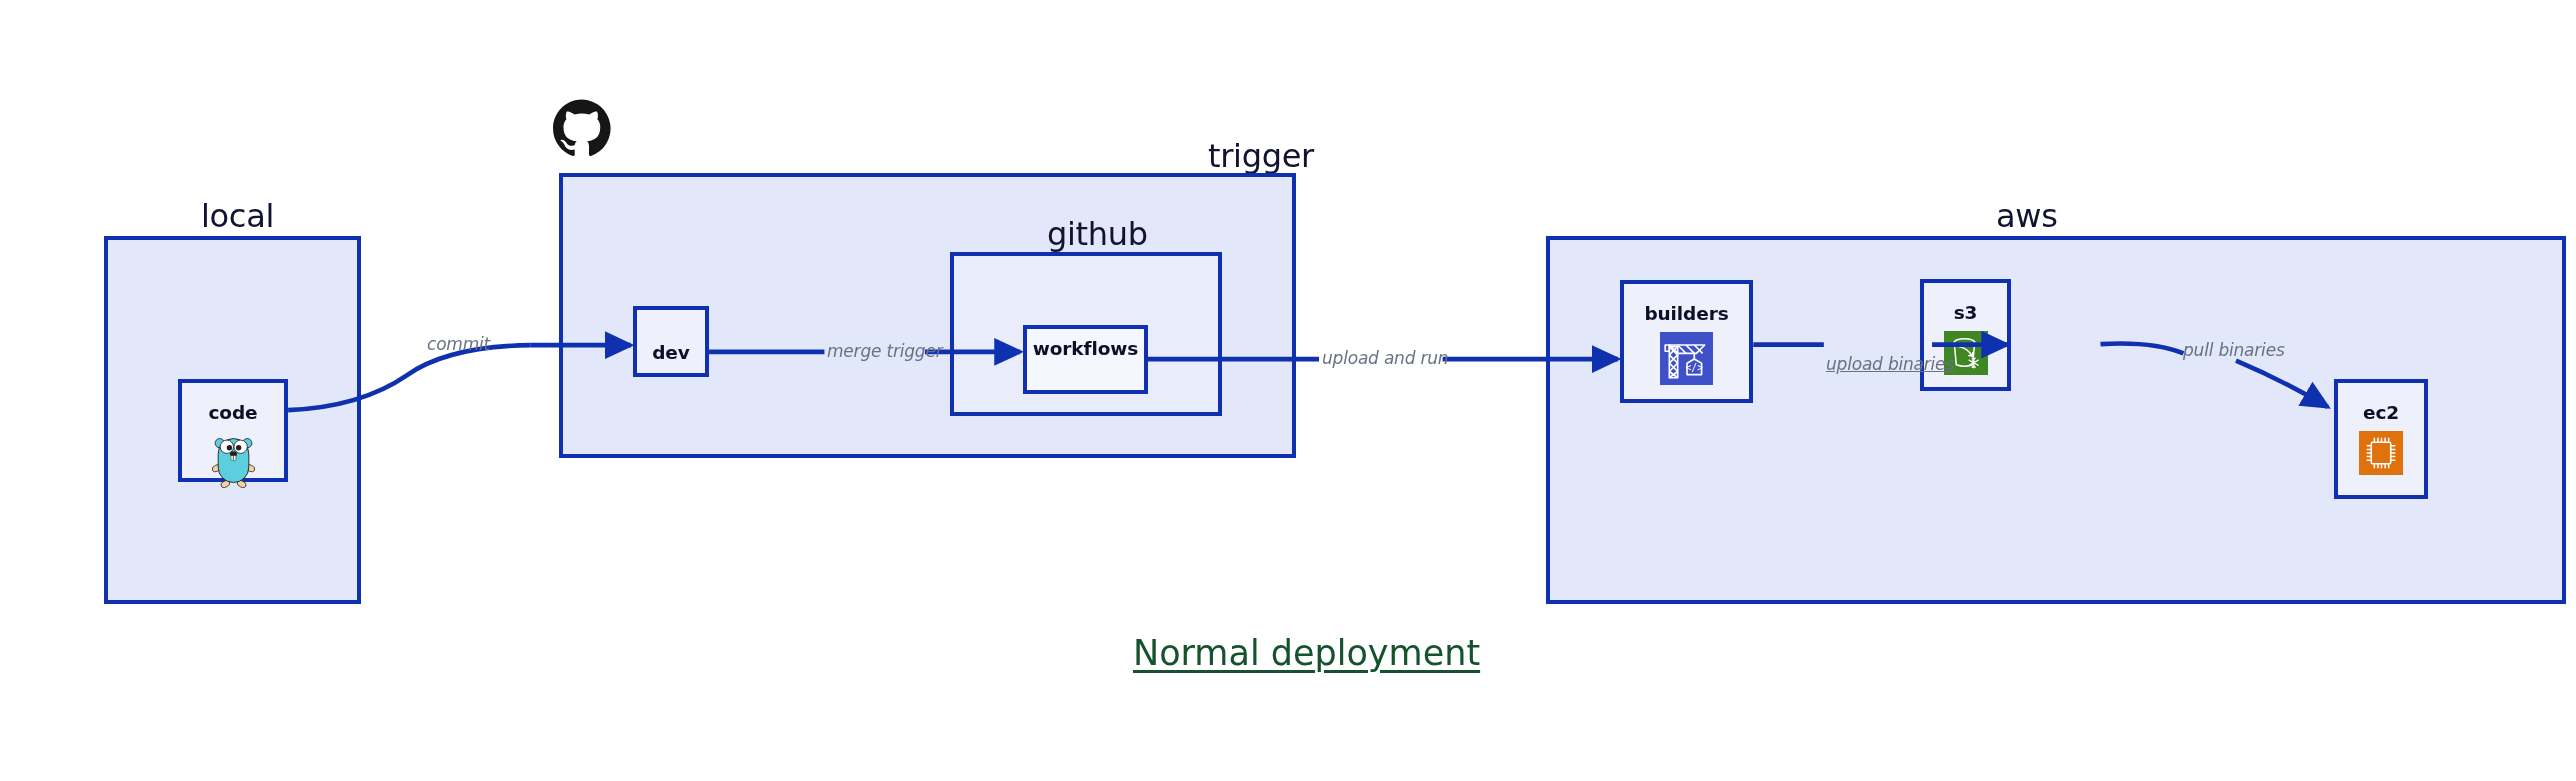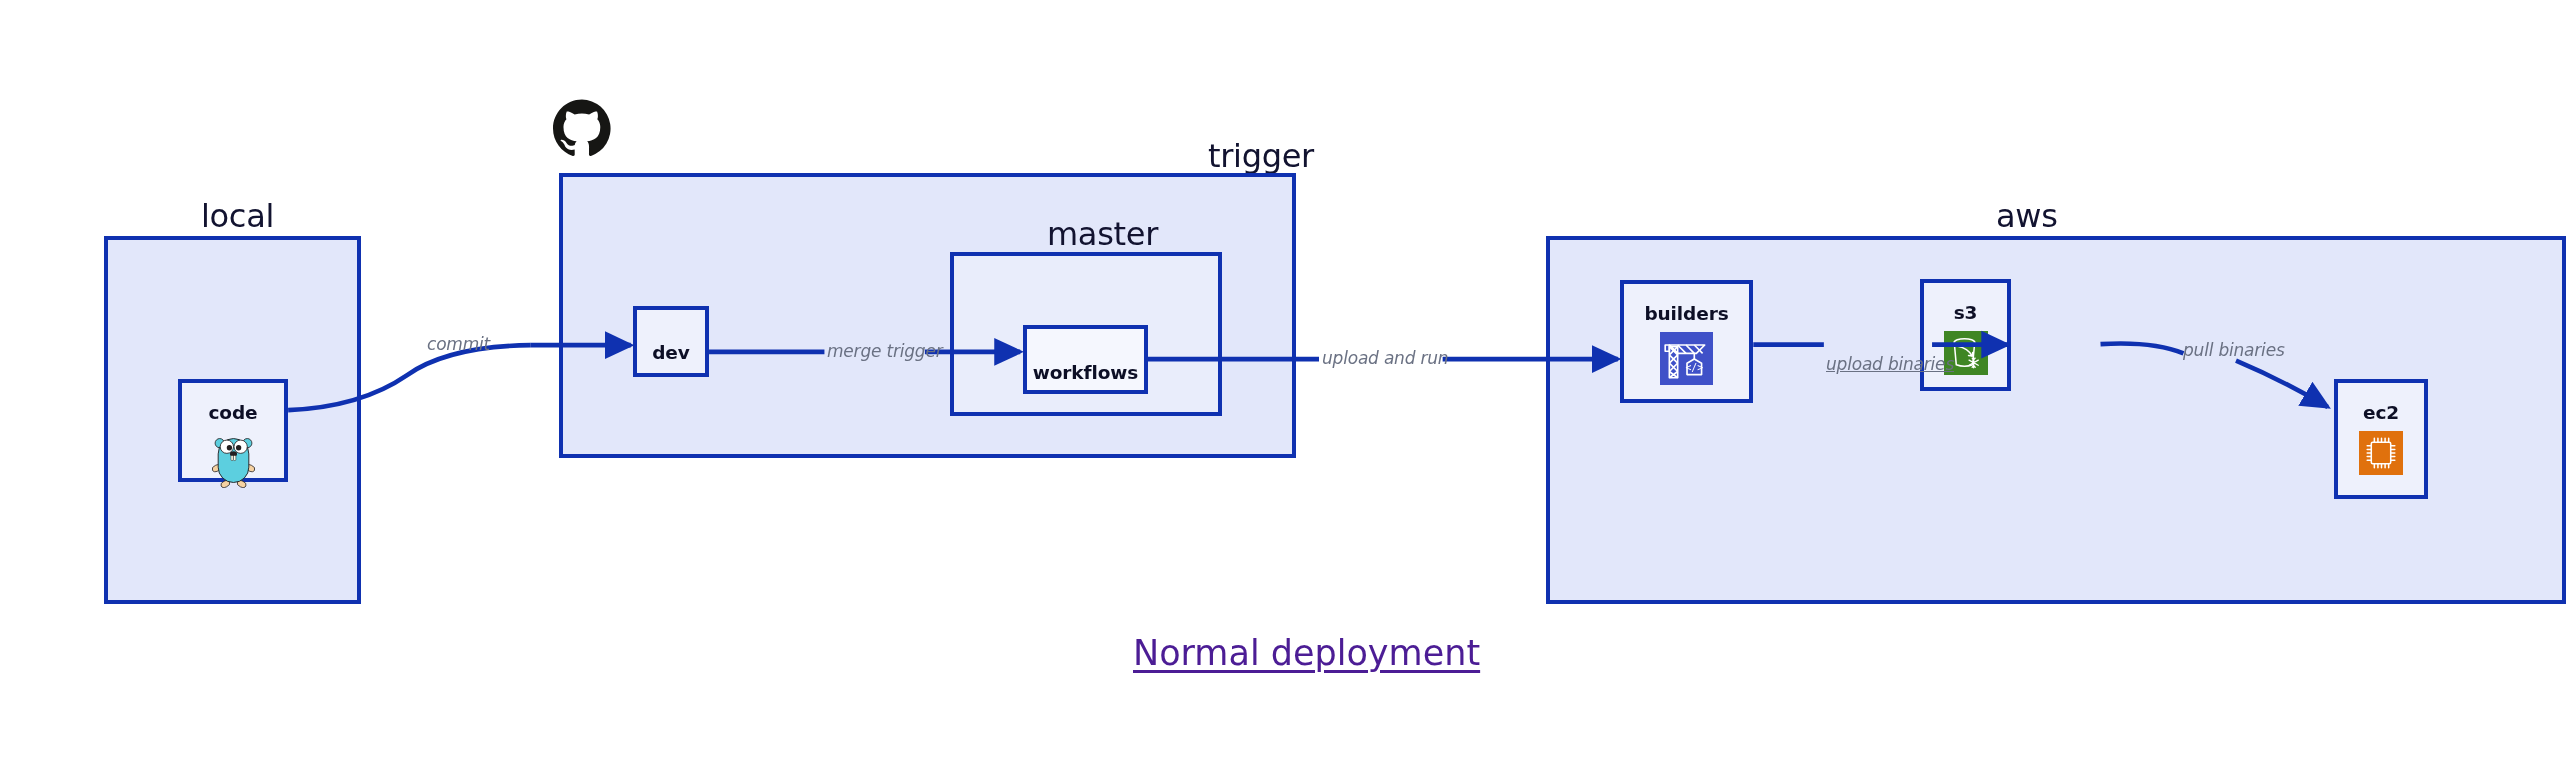--- a/index.html
+++ b/index.html
@@ -58,21 +58,21 @@
     color:#6a7183;
     font-style:italic;
     font-size:17px;
     white-space:nowrap;
     background:transparent;
     font-family:"DejaVu Sans",sans-serif;
     letter-spacing:-0.2px;
   }
   .title{
     position:absolute;
-    color:#4c1d95;
+    color:#14532d;
     font-size:35px;
     text-decoration:underline;
     text-underline-offset:5.2px;
     text-decoration-thickness:3.1px;
     white-space:nowrap;
     font-family:"DejaVu Sans",sans-serif;
   }
   svg.overlay{
     position:absolute;
     left:0;top:0;
@@ -122,25 +122,25 @@
       <path fill="#161614" fill-rule="evenodd" clip-rule="evenodd" d="M48.9 0C21.9 0 0 21.9 0 48.9c0 21.6 14 39.9 33.4 46.4 2.4.4 3.3-1.1 3.3-2.4 0-1.2 0-4.3-.1-8.4-13.6 3-16.5-6.5-16.5-6.5-2.2-5.7-5.4-7.2-5.4-7.2-4.5-3 .3-3 .3-3 4.9.3 7.5 5 7.5 5 4.4 7.5 11.5 5.3 14.3 4.1.4-3.2 1.7-5.4 3.1-6.6-10.8-1.2-22.2-5.4-22.2-24.1 0-5.3 1.9-9.7 5-13.1-.5-1.2-2.2-6.2.5-12.9 0 0 4.1-1.3 13.4 5a46.4 46.4 0 0 1 24.4 0c9.3-6.3 13.4-5 13.4-5 2.7 6.7 1 11.7.5 12.9 3.1 3.4 5 7.8 5 13.1 0 18.8-11.4 22.9-22.3 24.1 1.8 1.5 3.3 4.5 3.3 9.1 0 6.6-.1 11.9-.1 13.5 0 1.3.9 2.8 3.3 2.3A48.9 48.9 0 0 0 48.9 0z"></path>
     </svg>
   </div>
   <div class="group-label" style="left:1208px;top:137px;">trigger</div>
   <div class="group-box" style="left:559px;top:173px;width:737px;height:285px;"></div>
 
   <div class="node" style="left:633px;top:306px;width:76px;height:71px;justify-content:center;">
     <div class="node-label" style="margin-top:21.6px;">dev</div>
   </div>
 
-  <div class="group-label" style="left:1047px;top:215px;">master</div>
+  <div class="group-label" style="left:1047px;top:215px;">github</div>
   <div class="sub-box" style="left:950px;top:252px;width:272px;height:164px;"></div>
 
   <div class="node" style="left:1023px;top:325px;width:125px;height:69px;background:#f5f7fe;">
-    <div class="node-label" style="margin-top:33px;">workflows</div>
+    <div class="node-label" style="margin-top:9px;">workflows</div>
   </div>
 
   <div class="group-label" style="left:1996px;top:197px;">aws</div>
   <div class="group-box" style="left:1546px;top:236px;width:1020px;height:368px;"></div>
 
   <div class="node" style="left:1620px;top:280px;width:133px;height:123px;">
     <div class="node-label">builders</div>
     <div class="node-icon">
       <svg width="53" height="53" viewBox="0 0 102 102">
         <rect x="0" y="0" width="102" height="102" fill="#3f51c8"></rect>

